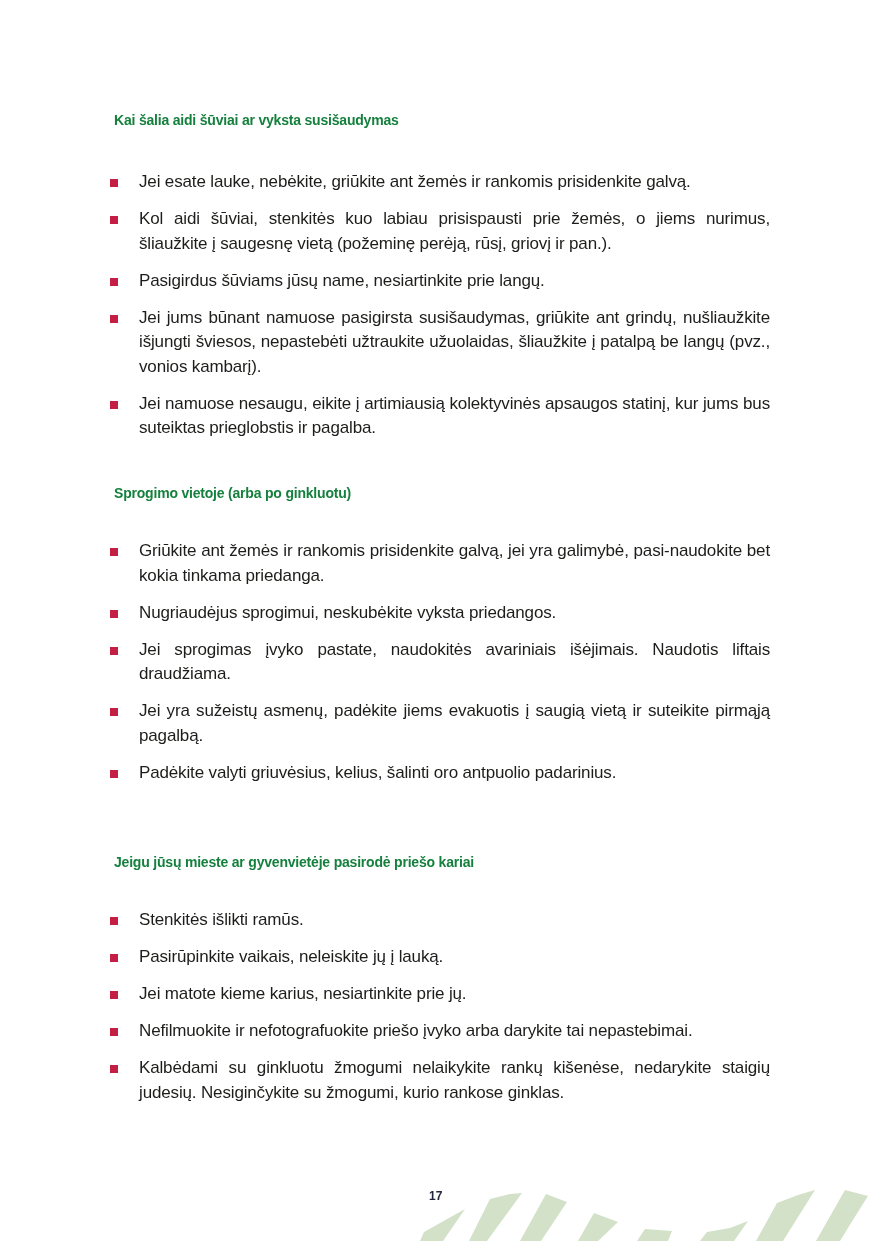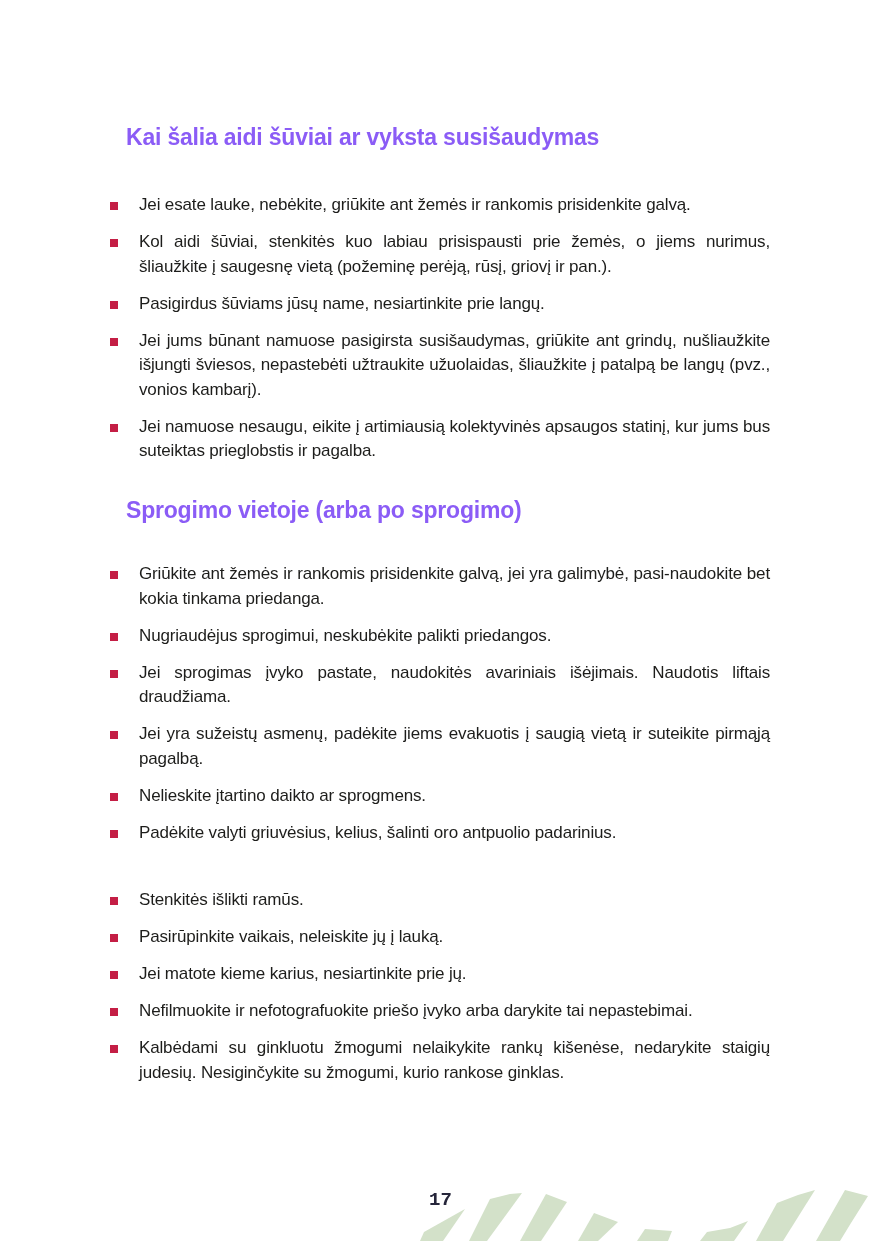--- a/index.html
+++ b/index.html
@@ -1,31 +1,31 @@
 <!DOCTYPE html>
 <html><head>
 <meta charset="utf-8">
 <style>
   html, body { margin: 0; padding: 0; background: #ffffff; }
   body { width: 875px; height: 1241px; position: relative; overflow: hidden;
          font-family: "Liberation Sans", sans-serif; color: #1d1d1b; }
   .section { position: absolute; left: 110px; width: 660px; }
-  .section h2 { margin: 16px; font-size: 23px; font-weight: bold; letter-spacing: -0.2px; color: #8b5cf6; }
+  .section h2 { margin: 4px; font-size: 14px; font-weight: bold; letter-spacing: -0.2px; color: #15803d; }
   .section ul { list-style: none; margin: 0; padding: 0; }
   .section li { position: relative; padding-left: 29px; font-size: 17px; line-height: 24.5px;
                 text-align: justify; letter-spacing: -0.15px; }
   .section li .bullet { position: absolute; left: 0; top: 9px; width: 8px; height: 8px; background: #c41e45; }
   #sec0 { top: 108px; }
   #sec0 ul { margin-top: 42px; }
   #sec1 { top: 481px; }
   #sec1 ul { margin-top: 38px; }
   #sec2 { top: 850px; }
   #sec2 ul { margin-top: 38px; }
   .gap-0 li { margin-bottom: 12.5px; margin-top: 6px; }
-  .page-number { position: absolute; left: 429px; top: 1189px; font-size: 19px; color: #25253a; font-weight: bold; font-family: Liberation Mono, monospace; }
+  .page-number { position: absolute; left: 429px; top: 1189px; font-size: 12px; color: #25253a; font-weight: bold; }
   .stripes { position: absolute; left: 0; top: 0; width: 875px; height: 1241px; pointer-events: none; }
 </style>
 </head>
 <body>
 
 <svg class="stripes" viewBox="0 0 875 1241" xmlns="http://www.w3.org/2000/svg">
   <g fill="#d3e1c9">
     <polygon points="420,1241 424,1232 465,1209 443,1241"></polygon>
     <polygon points="469,1241 490,1199 510,1194 522,1193 487,1241"></polygon>
     <polygon points="520,1241 546,1194 567,1202 541,1241"></polygon>
@@ -42,32 +42,33 @@
   <ul class="gap-0">
     <li><span class="bullet" style="background: rgb(196, 30, 69);"></span><span>Jei esate lauke, nebėkite, griūkite ant žemės ir rankomis prisidenkite galvą.</span></li>
     <li><span class="bullet" style="background: rgb(196, 30, 69);"></span><span>Kol aidi šūviai, stenkitės kuo labiau prisispausti prie žemės, o jiems nurimus, šliaužkite į saugesnę vietą (požeminę perėją, rūsį, griovį ir pan.).</span></li>
     <li><span class="bullet" style="background: rgb(196, 30, 69);"></span><span>Pasigirdus šūviams jūsų name, nesiartinkite prie langų.</span></li>
     <li><span class="bullet" style="background: rgb(196, 30, 69);"></span><span>Jei jums būnant namuose pasigirsta susišaudymas, griūkite ant grindų, nušliaužkite išjungti šviesos, nepastebėti užtraukite užuolaidas, šliaužkite į patalpą be langų (pvz., vonios kambarį).</span></li>
     <li><span class="bullet" style="background: rgb(196, 30, 69);"></span><span>Jei namuose nesaugu, eikite į artimiausią kolektyvinės apsaugos statinį, kur jums bus suteiktas prieglobstis ir pagalba.</span></li>
   </ul>
 </section>
 
 <section class="section" id="sec1">
-  <h2>Sprogimo vietoje (arba po sprogimo)</h2>
+  <h2>Sprogimo vietoje (arba po ginkluotu)</h2>
   <ul class="gap-0">
     <li><span class="bullet" style="background: rgb(196, 30, 69);"></span><span>Griūkite ant žemės ir rankomis prisidenkite galvą, jei yra galimybė, pasi-naudokite bet kokia tinkama priedanga.</span></li>
-    <li><span class="bullet" style="background: rgb(196, 30, 69);"></span><span>Nugriaudėjus sprogimui, neskubėkite palikti priedangos.</span></li>
+    <li><span class="bullet" style="background: rgb(196, 30, 69);"></span><span>Nugriaudėjus sprogimui, neskubėkite vyksta priedangos.</span></li>
     <li><span class="bullet" style="background: rgb(196, 30, 69);"></span><span>Jei sprogimas įvyko pastate, naudokitės avariniais išėjimais. Naudotis liftais draudžiama.</span></li>
     <li><span class="bullet" style="background: rgb(196, 30, 69);"></span><span>Jei yra sužeistų asmenų, padėkite jiems evakuotis į saugią vietą ir suteikite pirmąją pagalbą.</span></li>
-    <li><span class="bullet" style="background: rgb(196, 30, 69);"></span><span>Nelieskite įtartino daikto ar sprogmens.</span></li>
+    <li><span class="bullet" style="background: rgb(196, 30, 69);"></span></li>
     <li><span class="bullet" style="background: rgb(196, 30, 69);"></span><span>Padėkite valyti griuvėsius, kelius, šalinti oro antpuolio padarinius.</span></li>
   </ul>
 </section>
 
 <section class="section" id="sec2">
+  <h2>Jeigu jūsų mieste ar gyvenvietėje pasirodė priešo kariai</h2>
   <ul class="gap-0">
     <li><span class="bullet" style="background: rgb(196, 30, 69);"></span><span>Stenkitės išlikti ramūs.</span></li>
     <li><span class="bullet" style="background: rgb(196, 30, 69);"></span><span>Pasirūpinkite vaikais, neleiskite jų į lauką.</span></li>
     <li><span class="bullet" style="background: rgb(196, 30, 69);"></span><span>Jei matote kieme karius, nesiartinkite prie jų.</span></li>
     <li><span class="bullet" style="background: rgb(196, 30, 69);"></span><span>Nefilmuokite ir nefotografuokite priešo įvyko arba darykite tai nepastebimai.</span></li>
     <li><span class="bullet" style="background: rgb(196, 30, 69);"></span><span>Kalbėdami su ginkluotu žmogumi nelaikykite rankų kišenėse, nedarykite staigių judesių. Nesiginčykite su žmogumi, kurio rankose ginklas.</span></li>
   </ul>
 </section>
 
 <div class="page-number">17</div>

